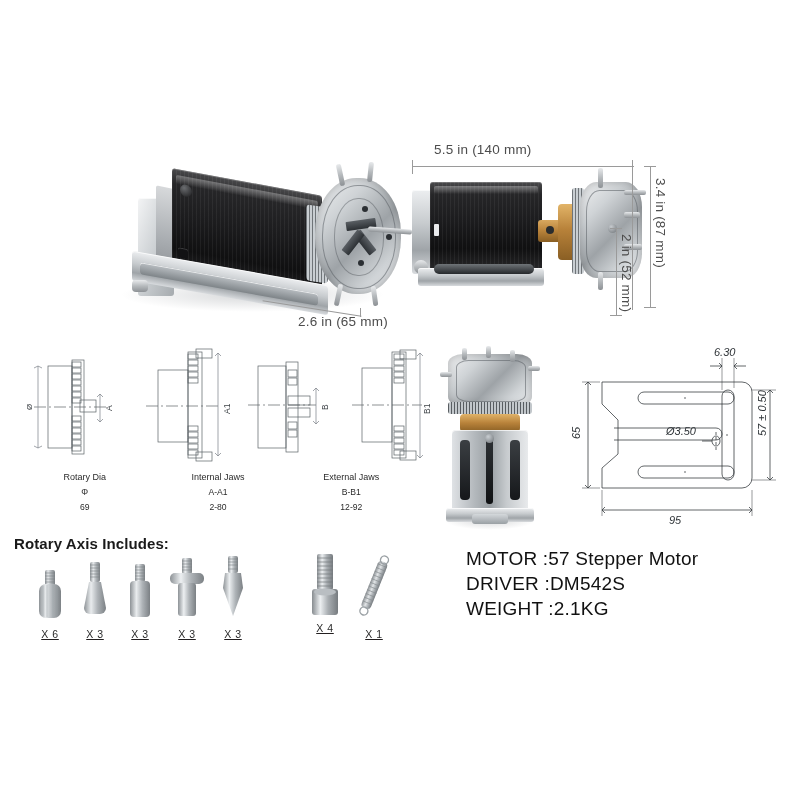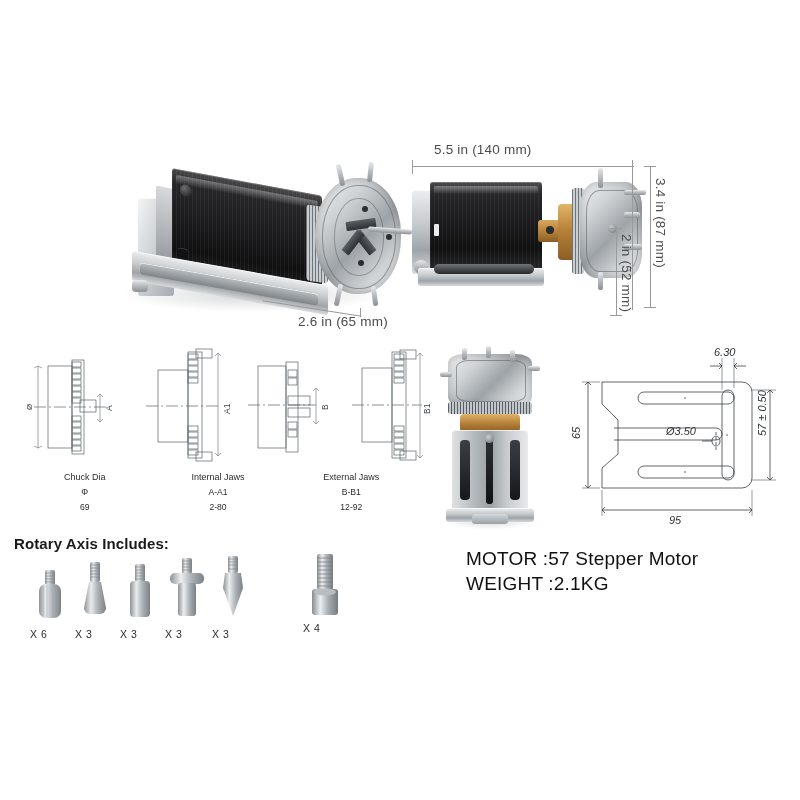--- a/index.html
+++ b/index.html
@@ -57,21 +57,21 @@
     color:#ffffff;font-size:9.5px;font-weight:bold;text-align:center;
     line-height:15px;height:15px;letter-spacing:.2px;
     background:linear-gradient(90deg,#17aef0 0%,#17aef0 28%,#5ec8f6 40%,#17aef0 55%,#17aef0 100%);
   }
   .range-row{display:flex;width:100%;}
   .range-cell{flex:1;text-align:center;font-size:9px;color:#2b2b2b;line-height:15px;}
   .range-row.sub .range-cell{font-size:8.6px;}
 
   
   .includes-title{position:absolute;font-size:15px;color:#1a1a1a;font-weight:600;letter-spacing:.1px;}
-  .part{position:absolute;}
+  .part{position:absolute;text-align:center;text-decoration:underline;}
   .part-qty{font-size:10.5px;color:#2b2b2b;letter-spacing:.6px;}
 
   
   .specs{position:absolute;font-size:19px;line-height:25px;color:#111;letter-spacing:.2px;}
   .specs div{white-space:nowrap;}
 </style>
 </head>
 <body>
 
 <div class="stage">
@@ -288,21 +288,21 @@
           <path d="M69 4 L72 1 L75 4" stroke="#7a8086"></path>
           <path d="M69 103 L72 106 L75 103" stroke="#7a8086"></path>
         </g>
         <text x="418" y="62" font-size="8.5" fill="#3f4448" font-family="Liberation Sans, sans-serif" transform="rotate(-90 418 62)" stroke="none">B1</text>
       </g>
     </svg>
   </div>
 
   <div class="range-table" style="left:18px;top:470px;width:400px;">
     <div class="range-row">
-      <div class="range-cell">Chuck Dia</div>
+      <div class="range-cell">Rotary Dia</div>
       <div class="range-cell">Internal Jaws</div>
       <div class="range-cell">External Jaws</div>
     </div>
     <div class="range-row sub">
       <div class="range-cell">Φ</div>
       <div class="range-cell">A-A1</div>
       <div class="range-cell">B-B1</div>
     </div>
     <div class="range-row sub">
       <div class="range-cell">69</div>
@@ -518,19 +518,42 @@
       <rect x="14" y="2" width="16" height="36" rx="2" fill="url(#g7)"></rect>
       <g stroke="#74797d" stroke-width="0.7">
         <path d="M14 6h16M14 10h16M14 14h16M14 18h16M14 22h16M14 26h16M14 30h16M14 34h16"></path>
       </g>
       <rect x="9" y="37" width="26" height="26" rx="3" fill="url(#g7)"></rect>
       <ellipse cx="22" cy="40" rx="11" ry="3.5" fill="#b9bec2"></ellipse>
     </svg>
     <div class="part-qty" style="margin-top:0;">X 4</div>
   </div>
 
+  <div class="part" style="left:350px;top:552px;width:48px;">
+    <svg width="48" height="70" viewBox="0 0 48 70" style="display:block;margin:0 auto;">
+      <defs>
+          <linearGradient id="g8" x1="0" y1="0" x2="1" y2="0">
+        <stop offset="0" stop-color="#8a8f93"></stop>
+            <stop offset=".4" stop-color="#e2e5e7"></stop>
+        <stop offset=".7" stop-color="#a9aeb2"></stop>
+            <stop offset="1" stop-color="#787d81"></stop>
+      </linearGradient>
+        </defs>
+      <g transform="rotate(22 24 34)">
+        <rect x="19" y="8" width="10" height="50" rx="4" fill="url(#g8)"></rect>
+        <g stroke="#83888c" stroke-width="0.6">
+          <path d="M19 12h10M19 16h10M19 20h10M19 24h10M19 28h10M19 32h10
+                   M19 36h10M19 40h10M19 44h10M19 48h10M19 52h10"></path>
+        </g>
+        <circle cx="24" cy="6" r="4" fill="none" stroke="#9aa0a4" stroke-width="1.4"></circle>
+        <circle cx="24" cy="61" r="4" fill="none" stroke="#9aa0a4" stroke-width="1.4"></circle>
+      </g>
+    </svg>
+    <div class="part-qty" style="margin-top:6px;">X 1</div>
+  </div>
 
   <div class="specs" style="left:466px;top:546px;">
     <div>MOTOR :57 Stepper Motor</div>
+    <div>DRIVER :DM542S</div>
     <div>WEIGHT :2.1KG</div>
   </div>
 
 </div>
 
 </body></html>

